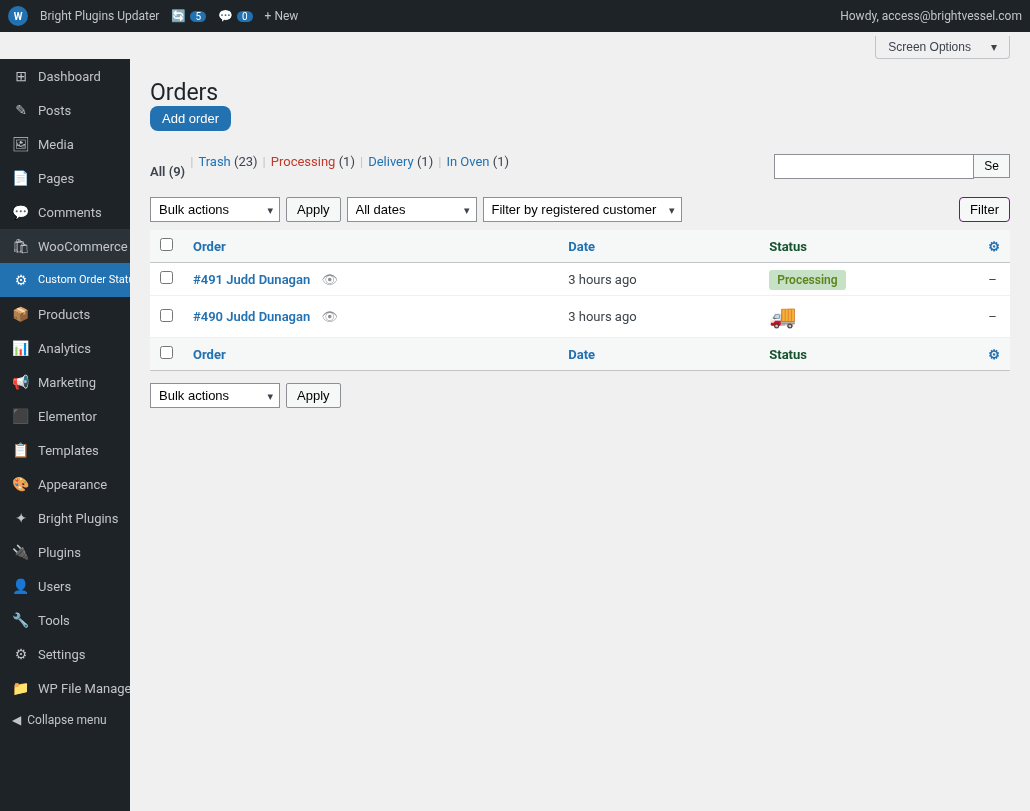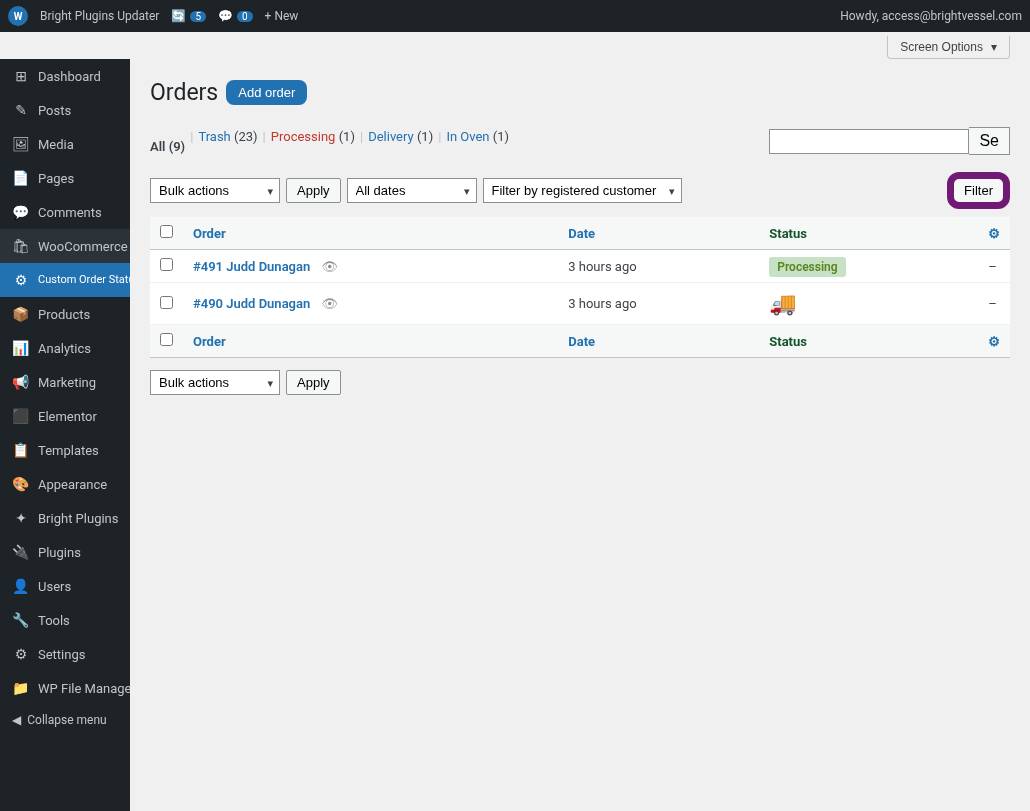--- a/index.html
+++ b/index.html
@@ -22,43 +22,43 @@
     .sidebar-item.active { background: #2271b1; color: #fff; }
     .sidebar-item .s-icon { width: 18px; height: 18px; flex-shrink: 0; display: flex; align-items: center; justify-content: center; font-size: 14px; }
     .sidebar-collapse { display: flex; align-items: center; gap: 6px; padding: 8px 12px; color: #c3c4c7; cursor: pointer; font-size: 12px; }
 
     
     .main { flex: 1; overflow-y: auto; background: #f0f0f1; }
     .main-inner { padding: 20px 20px 20px 20px; }
 
     
     .screen-options-bar { background: #f0f0f1; display: flex; justify-content: flex-end; padding: 4px 20px 0 0; }
-    .screen-options-btn { background: #f0f0f1; border: 1px solid #c3c4c7; border-top: none; padding: 4px 12px; font-size: 12px; color: #3c434a; cursor: pointer; display: flex; align-items: center; gap: 8px; border-radius: 0 0 4px 4px; }
-
-    
-    .page-header { display: flex; align-items: center; gap: 8px; margin-bottom: 12px; }
+    .screen-options-btn { background: #f0f0f1; border: 1px solid #c3c4c7; border-top: none; padding: 4px 12px; font-size: 12px; color: #3c434a; cursor: pointer; display: flex; align-items: center; gap: 20px; border-radius: 0 0 4px 4px; }
+
+    
+    .page-header { display: flex; align-items: flex-start; gap: 0; margin-bottom: 12px; flex-direction: column; }
     .page-title { font-size: 23px; font-weight: 400; color: #1d2327; }
     .add-order-btn { background: #2271b1; color: white; border: none; padding: 5px 12px; border-radius: 8px; cursor: pointer; font-size: 13px; }
 
     
     .filter-tabs { display: flex; gap: 0; margin-bottom: 10px; font-size: 13px; flex-wrap: wrap; align-items: center; }
     .filter-tab { color: #2271b1; cursor: pointer; text-decoration: none; }
     .filter-tab.active { color: #3c434a; font-weight: 600; margin-top: 21px; }
     .filter-sep { color: #c3c4c7; margin: 0 5px; }
     .filter-tab .tab-count { color: #3c434a; }
     .search-input { border: 1px solid #8c8f94; padding: 4px 6px; font-size: 13px; width: 200px; }
-    .search-btn { background: #f6f7f7; border: 1px solid #8c8f94; border-left: none; padding: 4px 10px; cursor: pointer; font-size: 16px; }
+    .search-btn { background: #f6f7f7; border: 1px solid #8c8f94; border-left: none; padding: 4px 10px; cursor: pointer; font-size: 12px; }
 
     
     .toolbar { display: flex; align-items: center; gap: 6px; margin-bottom: 0; flex-wrap: wrap; }
     .toolbar-select { border: 1px solid #8c8f94; padding: 4px 24px 4px 8px; font-size: 13px; background: white; appearance: none; cursor: pointer; min-width: 130px; }
     .toolbar-select-wrap { position: relative; display: inline-block; }
     .toolbar-select-wrap::after { content: '▾'; position: absolute; right: 7px; top: 50%; transform: translateY(-50%); pointer-events: none; font-size: 11px; color: #3c434a; }
     .apply-btn { background: #f6f7f7; border: 1px solid #8c8f94; padding: 4px 10px; cursor: pointer; font-size: 13px; border-radius: 2px; }
-    .filter-btn { background: #f6f7f7; border: 7px solid #701a75; padding: 4px 10px; cursor: pointer; font-size: 13px; border-radius: 12px; margin-left: auto; }
+    .filter-btn { background: #f6f7f7; border: 1px solid #701a75; padding: 4px 10px; cursor: pointer; font-size: 13px; border-radius: 4px; margin-left: auto; }
 
     
     .orders-table { width: 100%; border-collapse: collapse; background: white; margin-top: 8px; }
     .orders-table th { background: #f6f7f7; border-bottom: 1px solid #c3c4c7; padding: 8px 10px; text-align: left; font-size: 13px; color: #2271b1; cursor: pointer; }
     .orders-table th.no-link { color: #14532d; cursor: default; }
     .orders-table td { padding: 8px 10px; border-bottom: 1px solid #f0f0f1; vertical-align: middle; }
     .check-col { width: 30px; }
     .order-link { color: #2271b1; text-decoration: none; font-weight: 600; }
     .view-icon { color: #8c8f94; margin-left: 8px; }
 

